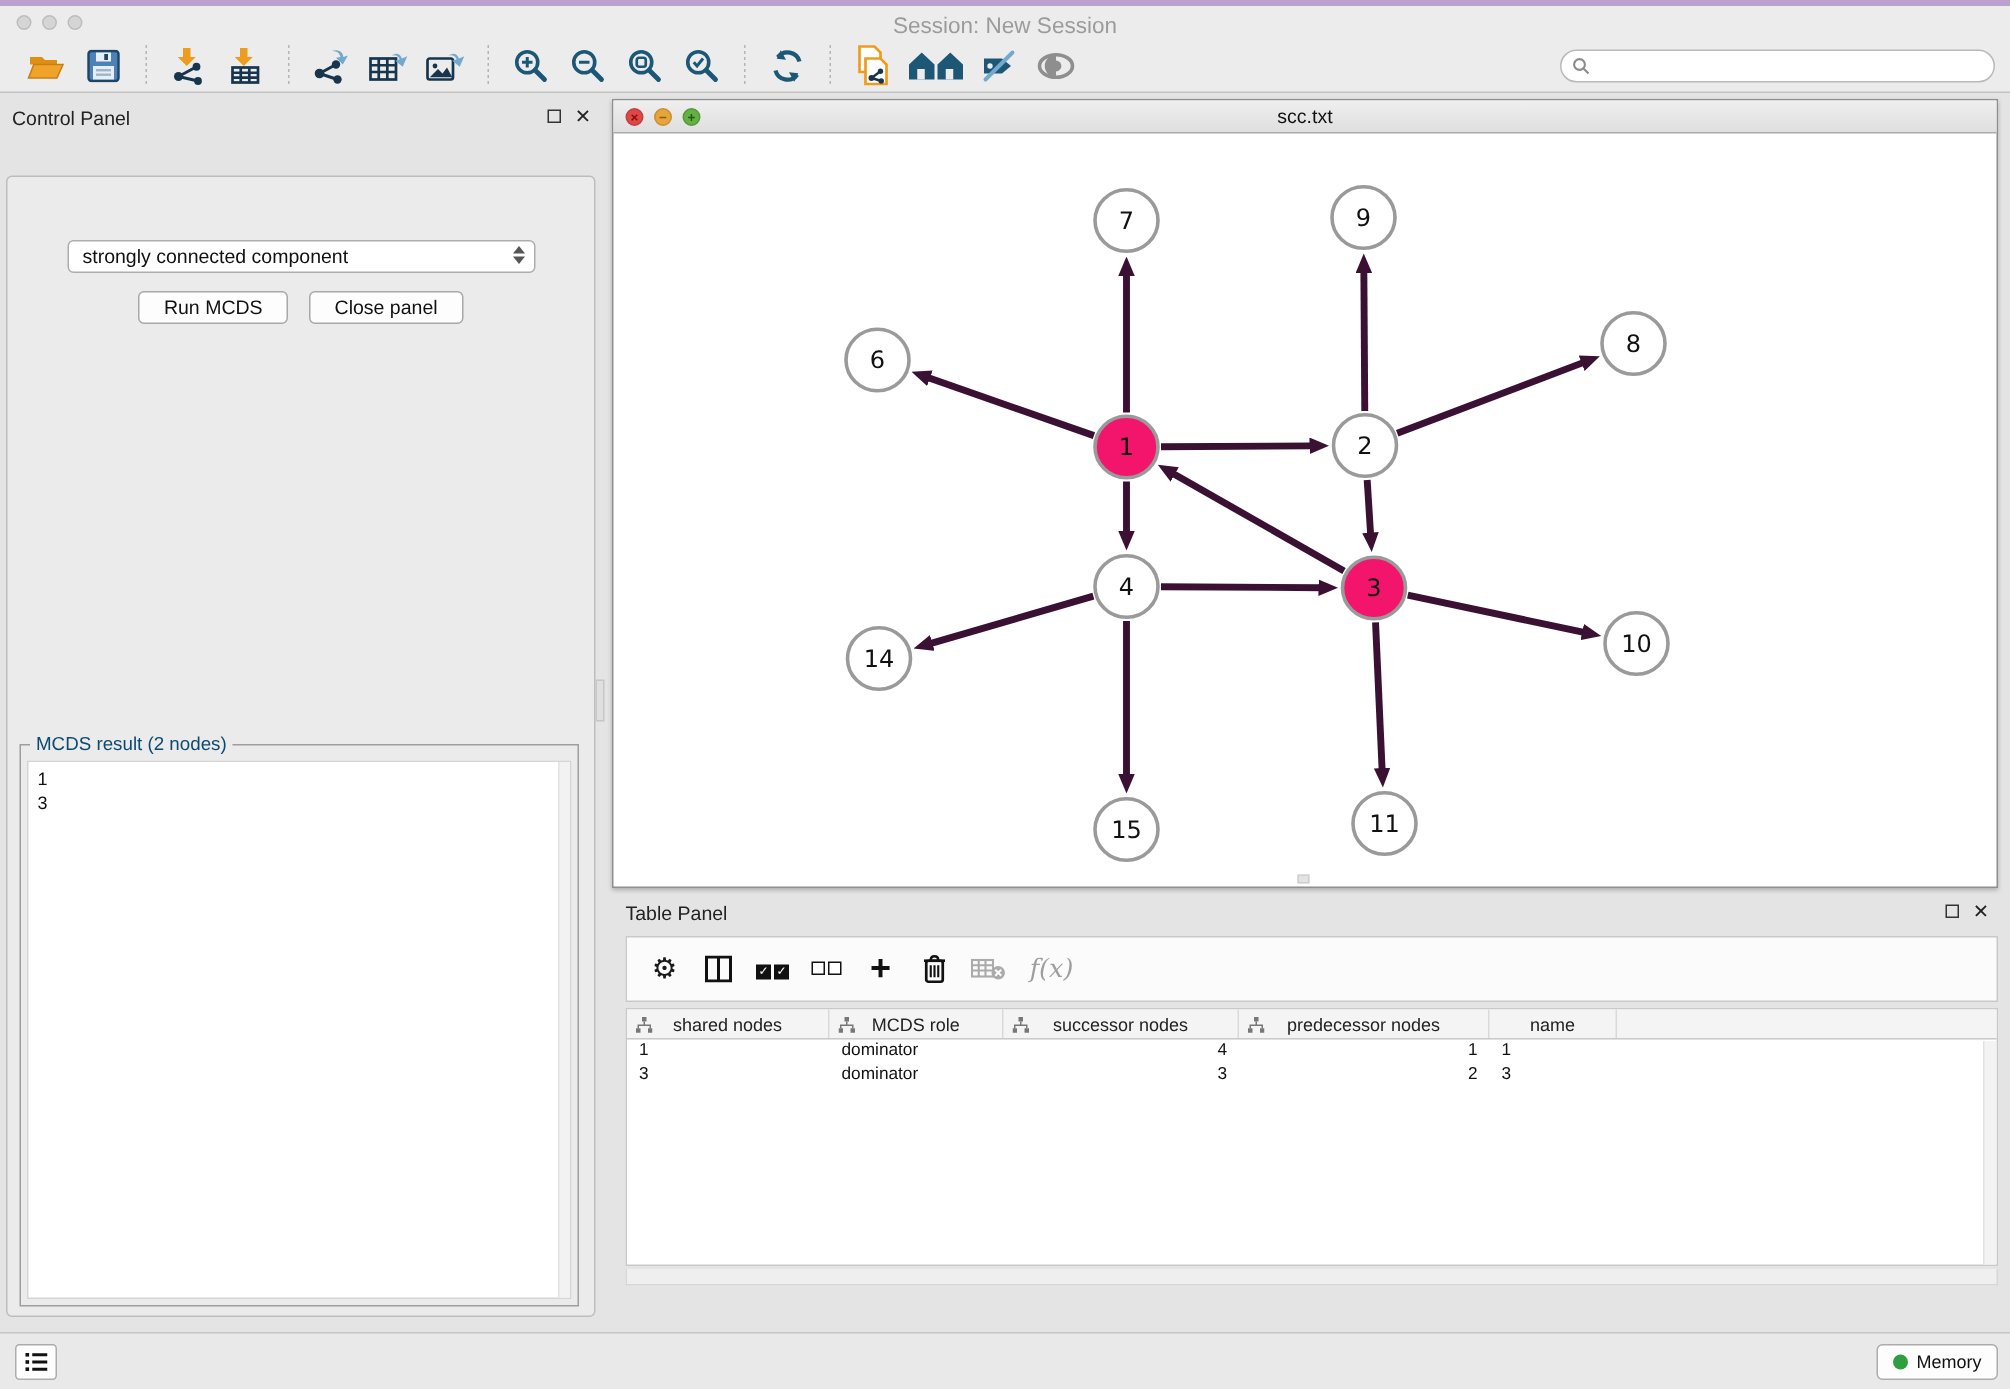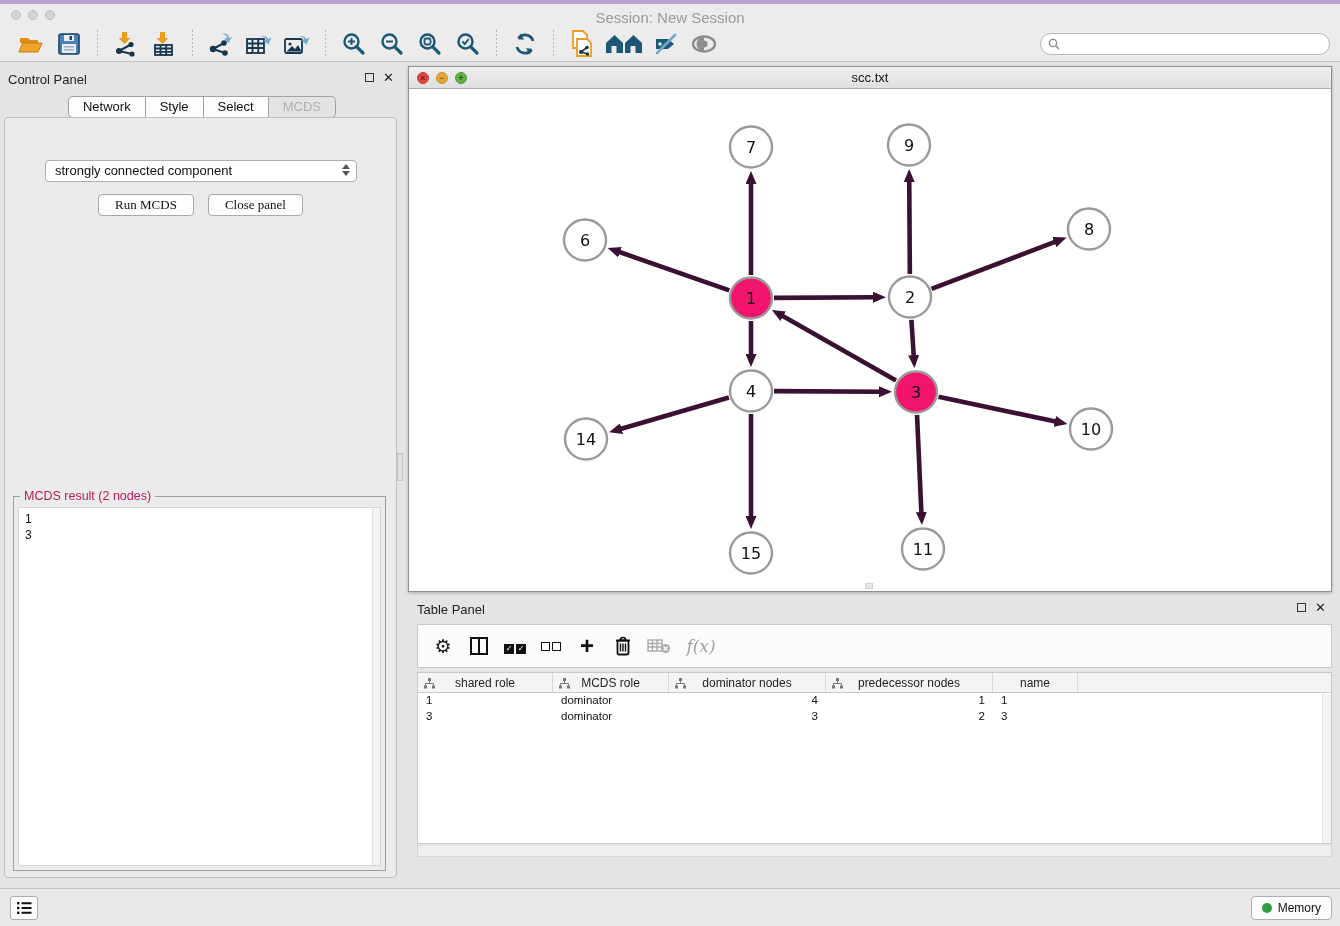--- a/index.html
+++ b/index.html
@@ -32,23 +32,23 @@
   .seg-tab:first-child { border-left:1px solid #A2A2A2; border-radius:5px 0 0 5px; }
   .seg-tab:last-child { border-radius:0 5px 5px 0; }
   .seg-tab.active { background:#E3E3E3; color:#AFAFAF; }
   .cp-content { position:absolute; left:4px; right:7px; top:55px; bottom:10px; background:#EBEBEB; border:1px solid #BDBDBD; border-radius:4px; }
   .opt-label { position:absolute; top:20px; width:100%; text-align:center; font-size:13px; color:#111; }
   .dropdown { position:absolute; left:40px; top:42px; width:312px; height:22px; background:#fff; border:1px solid #ADADAD; border-radius:4px; font-size:13px; line-height:20px; padding:0 22px 0 9px; color:#111; }
   .dd-arrows { position:absolute; right:6px; top:3px; display:flex; flex-direction:column; align-items:center; }
   .dd-arrows .up { width:0; height:0; border-left:4px solid transparent; border-right:4px solid transparent; border-bottom:5px solid #555; margin-bottom:2px; }
   .dd-arrows .down { width:0; height:0; border-left:4px solid transparent; border-right:4px solid transparent; border-top:5px solid #555; }
   .cp-btnrow { position:absolute; top:76px; left:0; width:100%; display:flex; justify-content:center; gap:14px; }
-  .push-btn { height:22px; line-height:20px; padding:0 16px; background:#FDFDFD; border:1px solid #A8A8A8; border-radius:4px; font-size:13px; color:#111;font-family:Liberation Serif, serif; }
+  .push-btn { height:22px; line-height:20px; padding:0 16px; background:#FDFDFD; border:1px solid #A8A8A8; border-radius:4px; font-size:13px; color:#111; }
   .result-box { position:absolute; left:8px; right:10px; top:378px; bottom:6px; border:1px solid #9E9E9E; }
-  .result-legend { position:absolute; left:6px; top:-8px; background:#EBEBEB; padding:0 4px; font-size:12.5px; color:#be185d; }
+  .result-legend { position:absolute; left:6px; top:-8px; background:#EBEBEB; padding:0 4px; font-size:12.5px; color:#0c4a6e; }
   .result-area { position:absolute; left:4px; right:4px; top:10px; bottom:4px; background:#fff; border:1px solid #D5D5D5; }
   .result-text { position:absolute; left:6px; top:3px; font-size:12px; line-height:16px; color:#111; white-space:pre; font-family:"Liberation Sans",sans-serif; }
   .result-scroll { position:absolute; right:0; top:0; bottom:0; width:8px; background:#F2F2F2; border-left:1px solid #E2E2E2; }
 
   .v-splitter-grip { position:absolute; left:397px; top:453px; width:6px; height:28px; background:#DFDFDF; border:1px solid #C6C6C6; }
 
   
   .net-window { position:absolute; left:408px; top:66px; width:924px; height:526px; background:#fff; border:1px solid #8F8F8F; box-shadow:0 1px 3px rgba(0,0,0,.25); }
   .net-titlebar { position:absolute; left:0; top:0; width:100%; height:22px; background:linear-gradient(#EFEFEF,#DFDFDF); border-bottom:1px solid #ABABAB; }
   .tl { position:absolute; top:5px; width:12px; height:12px; border-radius:50%; display:flex; align-items:center; justify-content:center; font-size:9px; font-weight:bold; line-height:1; }
@@ -243,26 +243,20 @@
       </svg>
     </span>
   </div>
 
   <div class="control-panel">
     <div class="cp-header">
       <span class="cp-title">Control Panel</span>
       <span class="panel-float"></span>
       <span class="panel-close">✕</span>
     </div>
-    <div class="cp-tabrow tabrow">
-        <div class="seg-tab">Network</div>
-        <div class="seg-tab">Style</div>
-        <div class="seg-tab">Select</div>
-        <div class="seg-tab active">MCDS</div>
-      </div>
     <div class="cp-content">
       <div class="dropdown">
         <span>strongly connected component</span>
         <span class="dd-arrows">
             <span class="up"></span>
             <span class="down"></span>
           </span>
       </div>
       <div class="cp-btnrow">
         <button class="push-btn">Run MCDS</button>
@@ -408,39 +402,39 @@
     </div>
     <div class="tp-table">
       <div class="tbl-header">
           <div class="th-cell" style="width: 135px;">
             <svg width="11" height="11" viewBox="0 0 11 11" class="tree-ic">
               <rect x="4" y="0" width="3" height="3" fill="#777"></rect>
               <rect x="0" y="7.5" width="3" height="3" fill="#777"></rect>
               <rect x="8" y="7.5" width="3" height="3" fill="#777"></rect>
               <path d="M5.5 3 v2.5 M1.5 7.5 v-2 h8 v2" stroke="#777" stroke-width="1" fill="none"></path>
             </svg>
-            <span>shared role</span>
+            <span>shared nodes</span>
           </div>
           <div class="th-cell" style="width: 116px;">
             <svg width="11" height="11" viewBox="0 0 11 11" class="tree-ic">
               <rect x="4" y="0" width="3" height="3" fill="#777"></rect>
               <rect x="0" y="7.5" width="3" height="3" fill="#777"></rect>
               <rect x="8" y="7.5" width="3" height="3" fill="#777"></rect>
               <path d="M5.5 3 v2.5 M1.5 7.5 v-2 h8 v2" stroke="#777" stroke-width="1" fill="none"></path>
             </svg>
             <span>MCDS role</span>
           </div>
           <div class="th-cell" style="width: 157px;">
             <svg width="11" height="11" viewBox="0 0 11 11" class="tree-ic">
               <rect x="4" y="0" width="3" height="3" fill="#777"></rect>
               <rect x="0" y="7.5" width="3" height="3" fill="#777"></rect>
               <rect x="8" y="7.5" width="3" height="3" fill="#777"></rect>
               <path d="M5.5 3 v2.5 M1.5 7.5 v-2 h8 v2" stroke="#777" stroke-width="1" fill="none"></path>
             </svg>
-            <span>dominator nodes</span>
+            <span>successor nodes</span>
           </div>
           <div class="th-cell" style="width: 167px;">
             <svg width="11" height="11" viewBox="0 0 11 11" class="tree-ic">
               <rect x="4" y="0" width="3" height="3" fill="#777"></rect>
               <rect x="0" y="7.5" width="3" height="3" fill="#777"></rect>
               <rect x="8" y="7.5" width="3" height="3" fill="#777"></rect>
               <path d="M5.5 3 v2.5 M1.5 7.5 v-2 h8 v2" stroke="#777" stroke-width="1" fill="none"></path>
             </svg>
             <span>predecessor nodes</span>
           </div>

